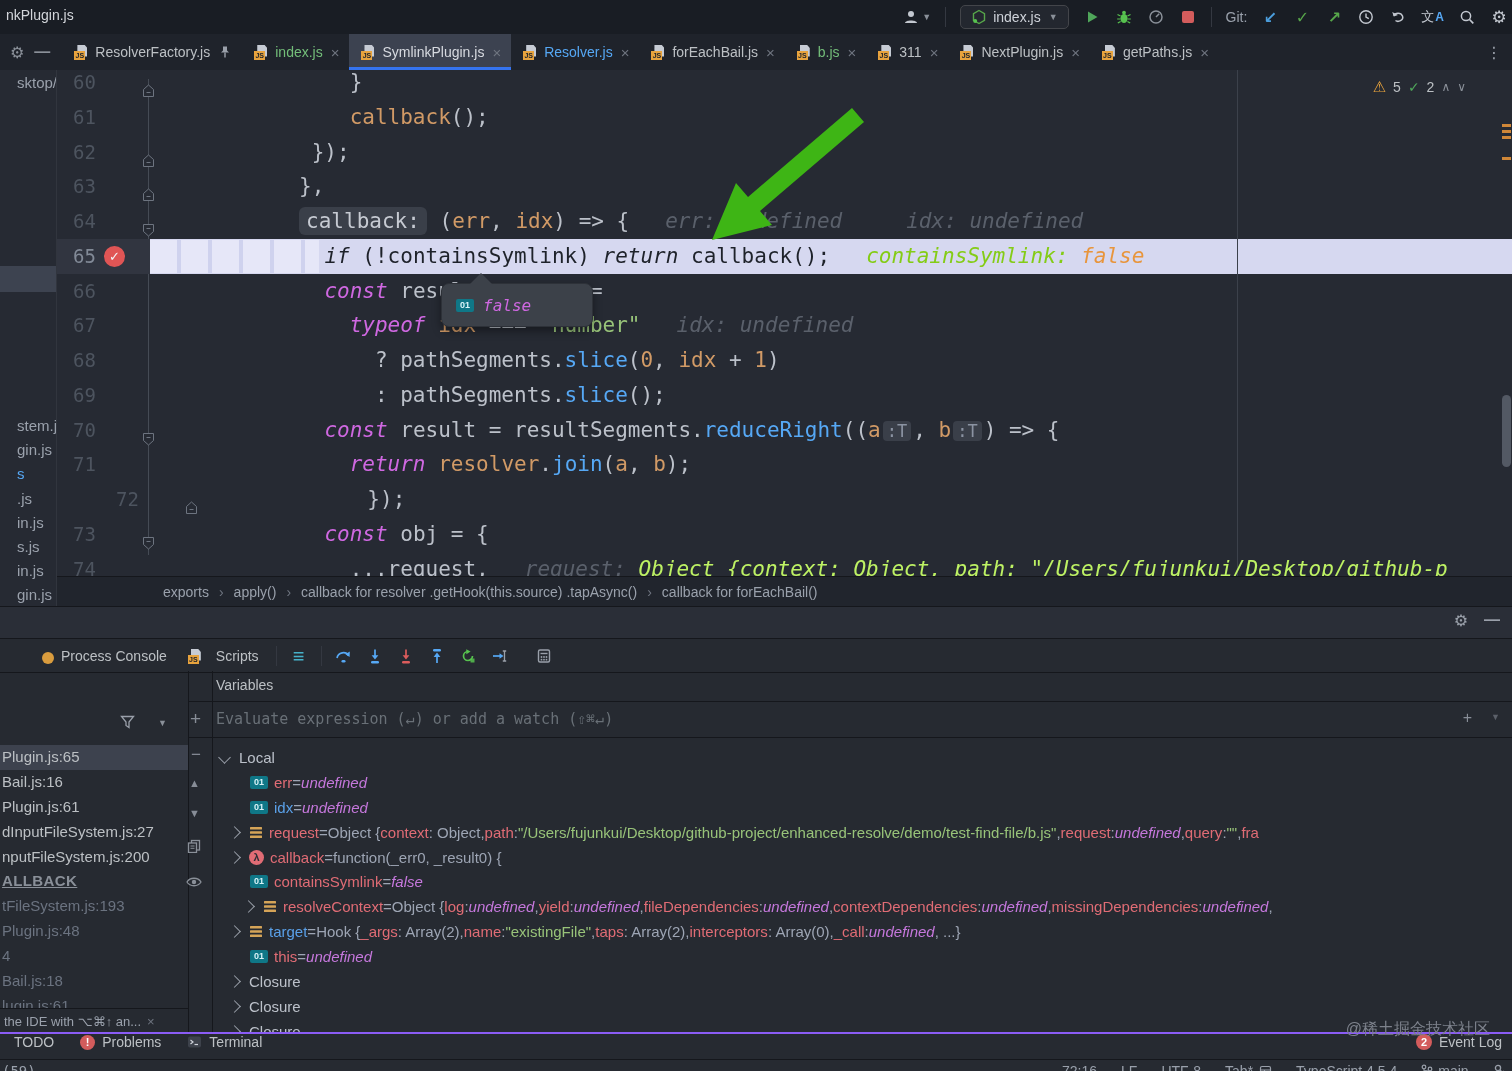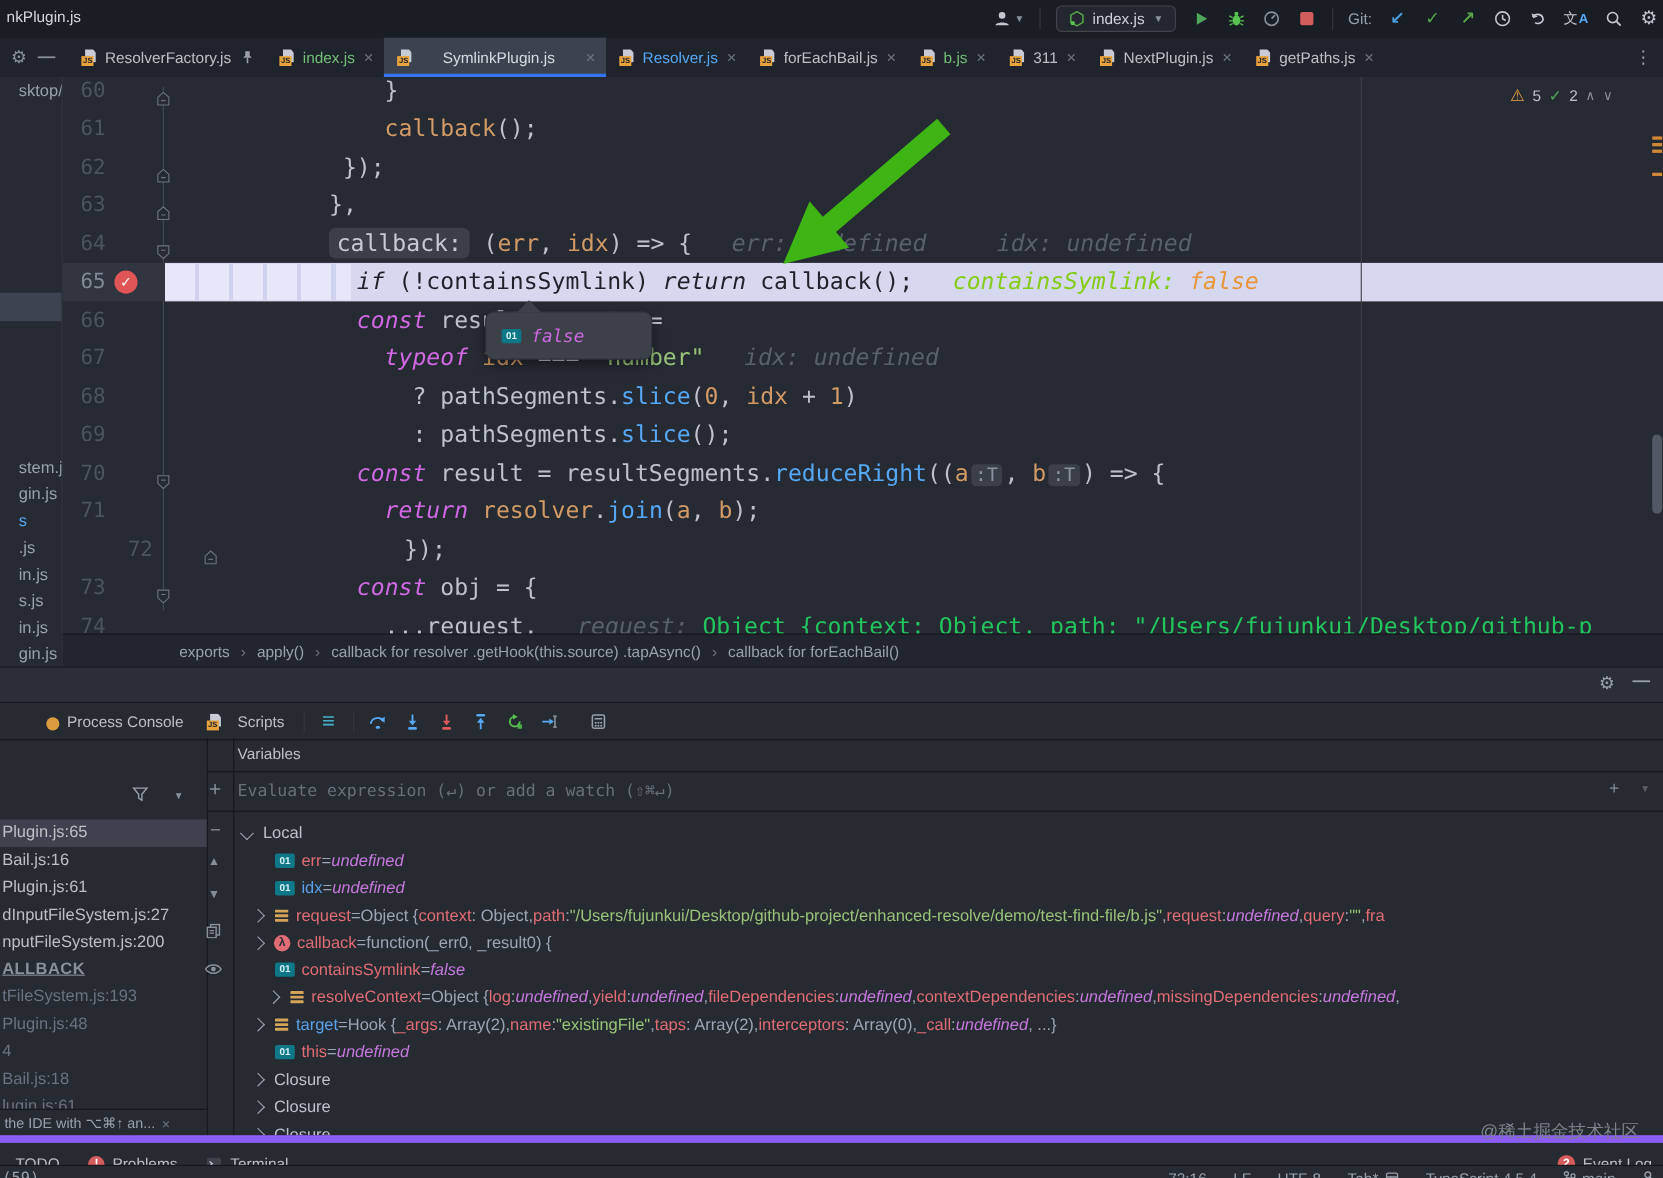--- a/index.html
+++ b/index.html
@@ -21,21 +21,21 @@
   .garr{font-size:16px;font-weight:bold;}
   #stop-sq{width:12px;height:12px;background:#d35c5c;border-radius:2px;}
   .gear{font-size:17px;color:#c3c8d0;font-style:normal;}
   
   #tabbar{position:absolute;left:0;top:34px;width:100%;height:36px;background:#1f232b;
           border-bottom:1px solid #15171c;display:flex;align-items:stretch;}
   #tabbar-left{display:flex;align-items:center;gap:10px;padding:0 12px 0 10px;}
   #tabs{display:flex;align-items:stretch;height:36px;overflow:hidden;flex:1;}
   .tab{display:flex;align-items:center;padding:0 10px 0 12px;font-size:14px;color:#bcc0c4;
        position:relative;white-space:nowrap;cursor:default;}
-  .tab.active{background:#3c4250;color:#d7dae0;gap:20px;}
+  .tab.active{background:#3c4250;color:#d7dae0;}
   .tab.active::after{content:"";position:absolute;left:0;right:0;bottom:0;height:3px;background:#3574f0;}
   .tab .tlabel.green{color:#73bd79;}
   .tab .tlabel.blue{color:#56a8f5;}
   .tclose{color:#6f7580;margin-left:8px;font-size:15px;}
   .pin{margin-left:8px;display:inline-flex;}
   #tab-more{display:flex;align-items:center;padding:0 10px;color:#9aa0aa;font-size:16px;}
   .jsicon{position:relative;width:15px;height:15px;display:inline-block;margin-right:6px;flex:none;}
   .jsicon .pg{position:absolute;left:3px;top:0;width:10px;height:12px;background:#c6cbd4;
               clip-path:polygon(0 0,70% 0,100% 30%,100% 100%,0 100%);}
   .jsicon .jb{position:absolute;left:0;bottom:0;width:11px;height:9px;background:#e8a33d;color:#20242b;
@@ -65,21 +65,21 @@
   .c-k{color:#cf68e1;font-style:italic;}
   .c-p{color:#bcc1ca;}
   .c-f{color:#56a8f5;}
   .c-o{color:#d19a66;}
   .c-s{color:#98c379;}
   .c-chip{color:#c6cad2;background:#3a3f49;border-radius:6px;padding:2px 7px;}
   .c-t{color:#8b93a2;background:#3a3f49;border-radius:4px;padding:0 4px;margin:0 2px;font-size:17px;}
   .c-d{color:#1e222a;}
   .c-dk{color:#1e222a;font-style:italic;}
   .c-h{color:#5a606b;font-style:italic;}
-  .c-ho{color:#22c55e;}
+  .c-ho{color:#bef264;font-style:italic;}
   .c-hd{color:#84cc16;font-style:italic;}
   .c-hof{color:#e8953c;font-style:italic;}
   #inspection{position:absolute;right:46px;top:8px;display:flex;align-items:center;gap:7px;font-size:14px;
               color:#bcc0c4;z-index:3;}
   #inspection .warn{color:#e8a33d;font-size:15px;font-style:normal;}
   #inspection .ok{color:#4fa65a;font-weight:bold;}
   #inspection .updn{color:#8a9099;font-size:12px;}
   .scrollmark{position:absolute;right:1px;width:9px;height:3px;background:#d08738;z-index:3;}
   #scrollthumb{position:absolute;right:1px;top:325px;width:9px;height:72px;border-radius:5px;
                background:rgba(140,147,160,.45);z-index:3;}
@@ -141,21 +141,21 @@
   .obj-icon,.lmb{flex:none;margin-right:6px;display:inline-flex;}
   .lmb{width:15px;height:15px;border-radius:50%;background:#e06c75;color:#2b2e35;font-size:11px;
        font-weight:bold;align-items:center;justify-content:center;}
   .vrow .prim-badge{margin-right:6px;}
   #dbg-notify{position:absolute;left:0;bottom:0;width:188px;height:24px;border-top:1px solid #15171c;
               background:#262a31;color:#9aa1ac;font-size:13px;display:flex;align-items:center;
               padding-left:4px;white-space:nowrap;overflow:hidden;}
   #dbg-notify .nx{margin-left:6px;color:#6f7580;}
   
   #statusbar{position:absolute;left:0;top:1032px;width:100%;height:27px;background:#262a31;
-             border-top:7px solid #8b5cf6;display:flex;align-items:flex-end;font-size:14px;color:#bcc0c4;z-index:8;}
+             border-top:2px solid #8b5cf6;display:flex;align-items:flex-start;font-size:14px;color:#bcc0c4;z-index:8;}
   #statusbar .sbitem{display:flex;align-items:center;gap:7px;margin-left:26px;}
   #statusbar .sbitem:first-child{margin-left:14px;}
   .probicon{width:15px;height:15px;border-radius:50%;background:#d35c5c;color:#fff;font-size:11px;
             font-weight:bold;text-align:center;line-height:15px;}
   #eventlog{position:absolute;right:10px;display:flex;align-items:center;gap:7px;}
   .evbadge{width:16px;height:16px;border-radius:50%;background:#d35c5c;color:#fff;font-size:11px;
            font-weight:bold;text-align:center;line-height:16px;}
   #watermark{position:absolute;right:22px;top:1019px;font-size:16px;color:#7d828c;z-index:9;}
   #statusbar2{position:absolute;left:0;top:1059px;width:100%;height:12px;background:#262a31;
               border-top:1px solid #15171c;overflow:hidden;font-size:14px;color:#9aa1ac;z-index:8;}

